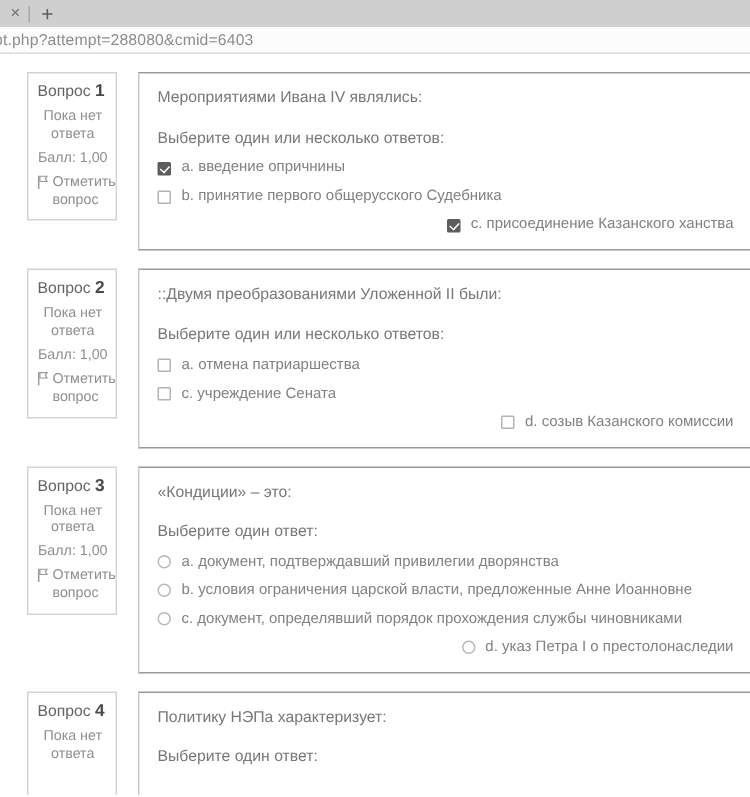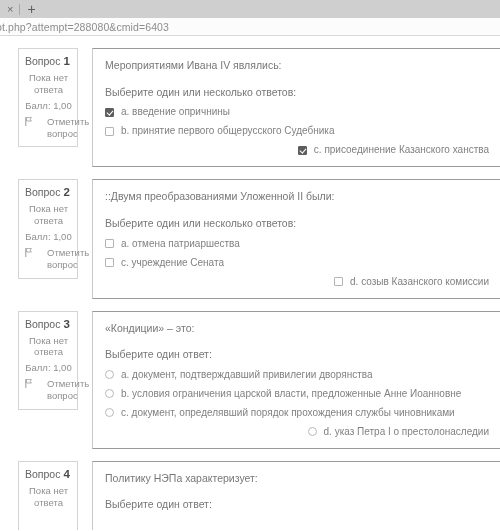--- a/index.html
+++ b/index.html
@@ -106,21 +106,21 @@
     line-height: 1.25;
     margin-bottom: 4px;
     text-align: center;
   }
   .qi-flag {
     font-size: 9.5px;
     color: #8f8f8f;
     line-height: 1.25;
     display: flex;
     align-items: flex-start;
-    gap: 15px;
+    gap: 3px;
     cursor: pointer;
   }
   .flag-icon {
     flex: none;
     margin-top: 1px;
   }
 
   .question-content {
     flex: 1;
     margin-left: 14px;

